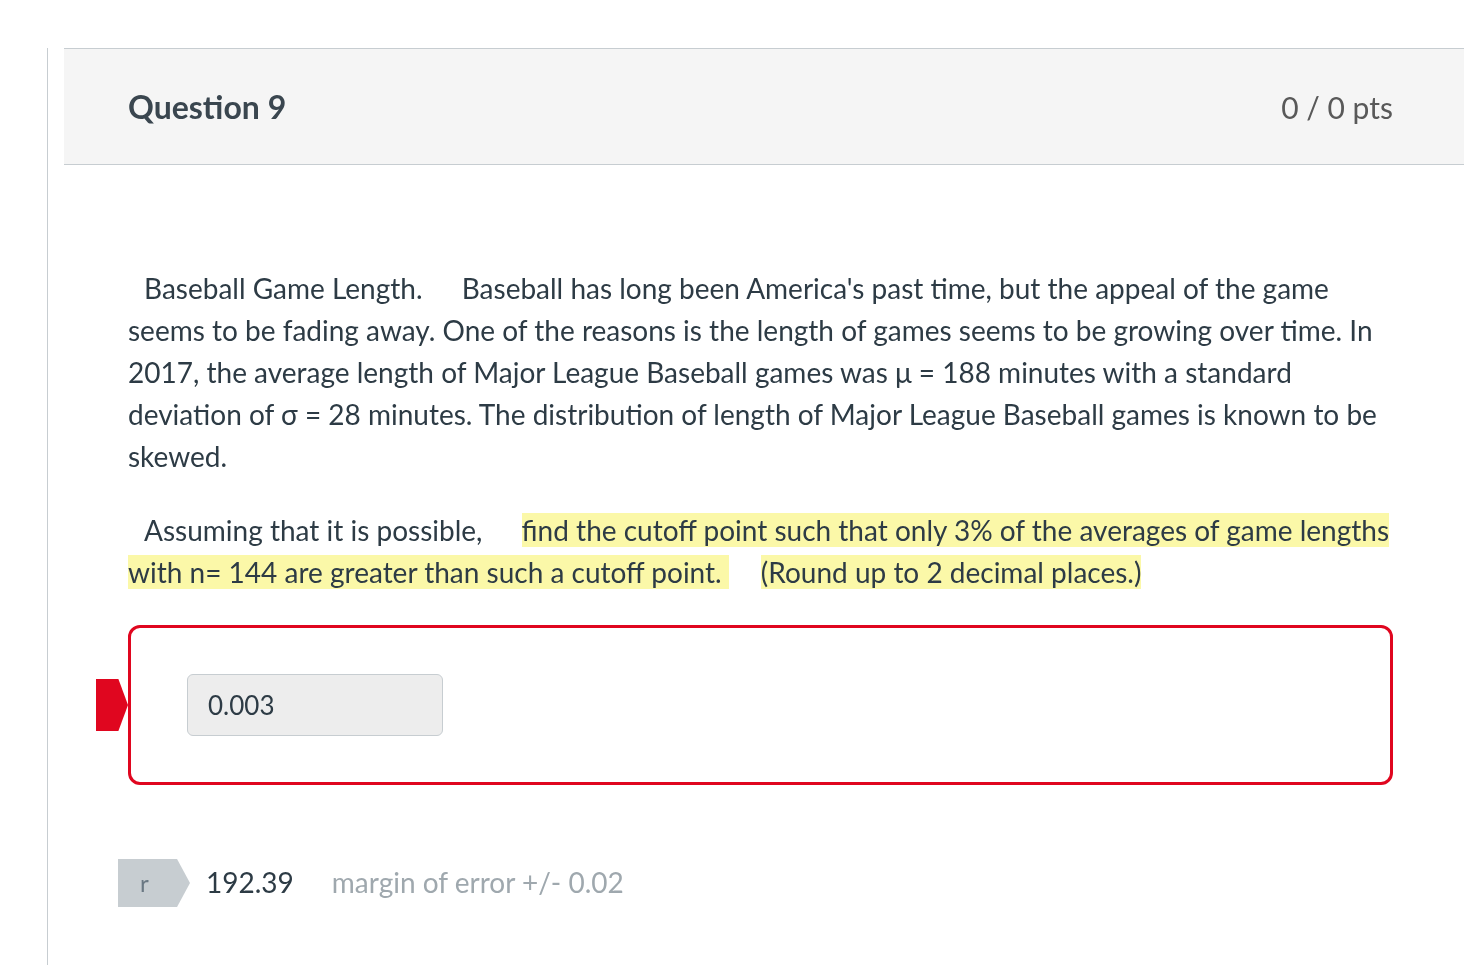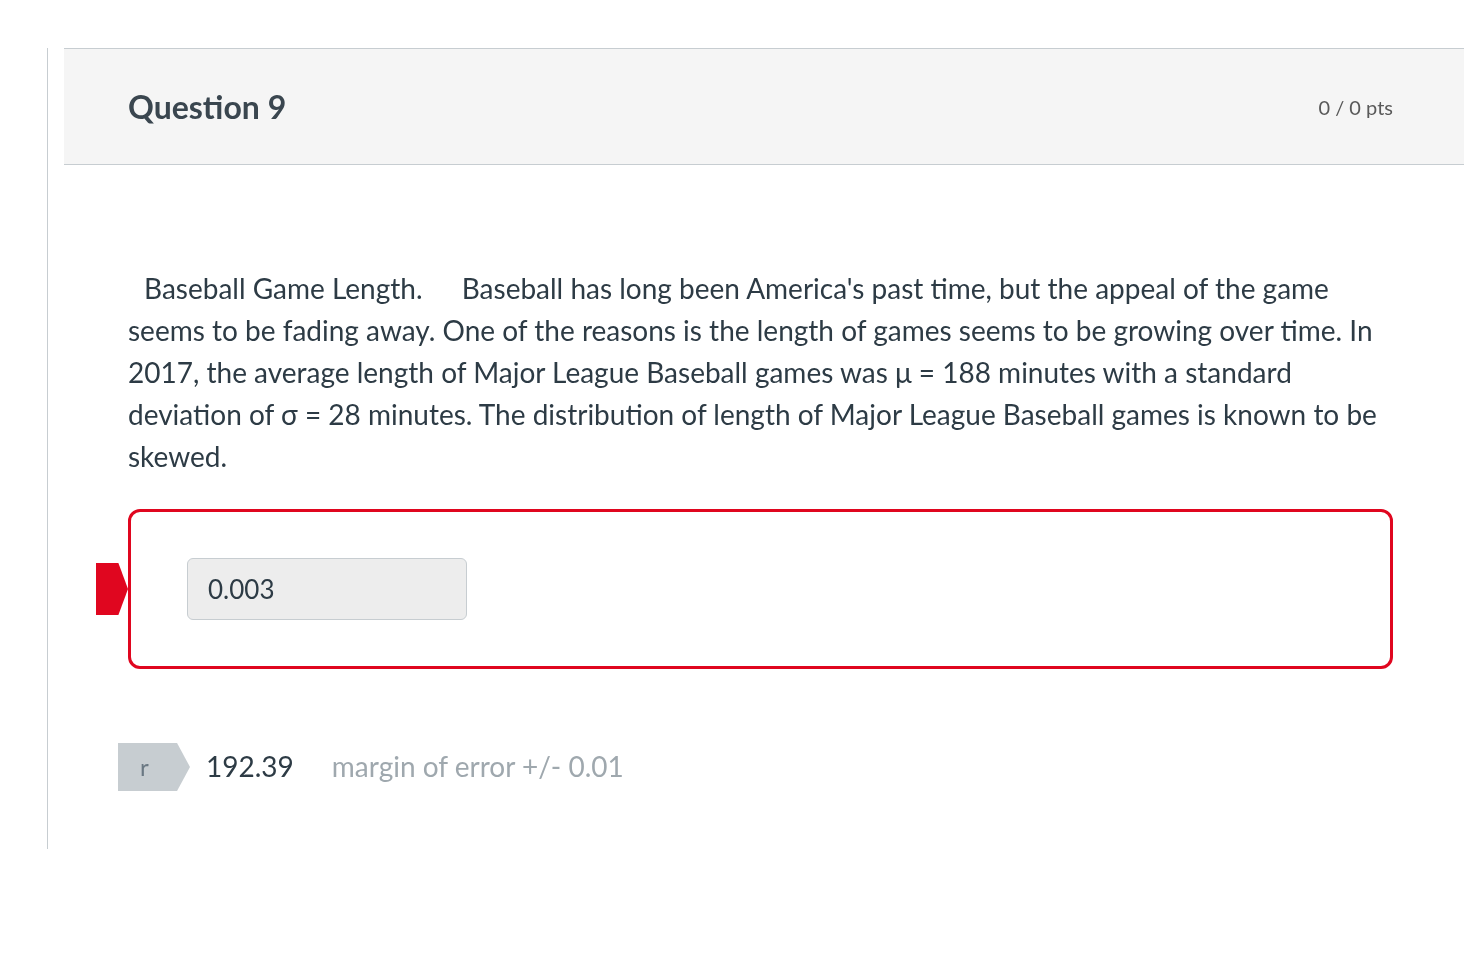--- a/index.html
+++ b/index.html
@@ -27,21 +27,21 @@
     justify-content: space-between;
     align-items: center;
     padding: 22px 55px 22px 48px;
   }
   .question-title {
     font-size: 32px;
     font-weight: 700;
     color: #3a464f;
   }
   .points {
-    font-size: 20px;
+    font-size: 30px;
     color: #595959;
     font-weight: 400;
   }
   .question-body {
     padding: 70px 55px 30px 48px;
     font-size: 28px;
     line-height: 1.5;
     color: #2d3b45;
   }
   .question-body p {
@@ -65,21 +65,21 @@
     display: flex;
     align-items: center;
   }
   .answer-input {
     background: #ededed;
     border: 1px solid #c7cdd1;
     border-radius: 6px;
     padding: 16px 20px;
     font-size: 26px;
     color: #2d3b45;
-    width: 280px;
+    width: 256px;
     height: 62px;
     font-family: inherit;
   }
   .incorrect-flag {
     position: absolute;
     left: -32px;
     top: 38px;
     width: 32px;
     height: 52px;
     background: #e0061f;
@@ -126,31 +126,34 @@
 
   <div class="question-header">
     <div class="question-title">Question 9</div>
     <div class="points">0 / 0 pts</div>
   </div>
 
   <div class="question-body">
     <p>
       <span class="bold">Baseball Game Length.</span><span> Baseball has long been America's past time, but the appeal of the game seems to be fading away. One of the reasons is the length of games seems to be growing over time. In 2017, the average length of Major League Baseball games was μ = 188 minutes with a standard deviation of σ = 28 minutes. The distribution of length of Major League Baseball games is known to be skewed.</span>
     </p>
+    <p>
+      <span>Assuming that it is possible, </span><span class="highlight">find the cutoff point such that only 3% of the averages of game lengths with n= 144 are greater than such a cutoff point. </span><span class="highlight bold">(Round up to 2 decimal places.)</span>
+    </p>
 
     <div class="answer-container">
       <div class="incorrect-flag"></div>
       <div class="incorrect-box">
         <input type="text" class="answer-input" value="0.003" style="">
       </div>
     </div>
 
     <div class="correct-answer-row">
       <div class="correct-flag">
         <span>r</span>
       </div>
       <span class="correct-value">192.39</span>
-      <span class="margin-error">margin of error +/- 0.01</span>
+      <span class="margin-error">margin of error +/- 0.02</span>
     </div>
 
   </div>
 
 </div>
 
 </body></html>

